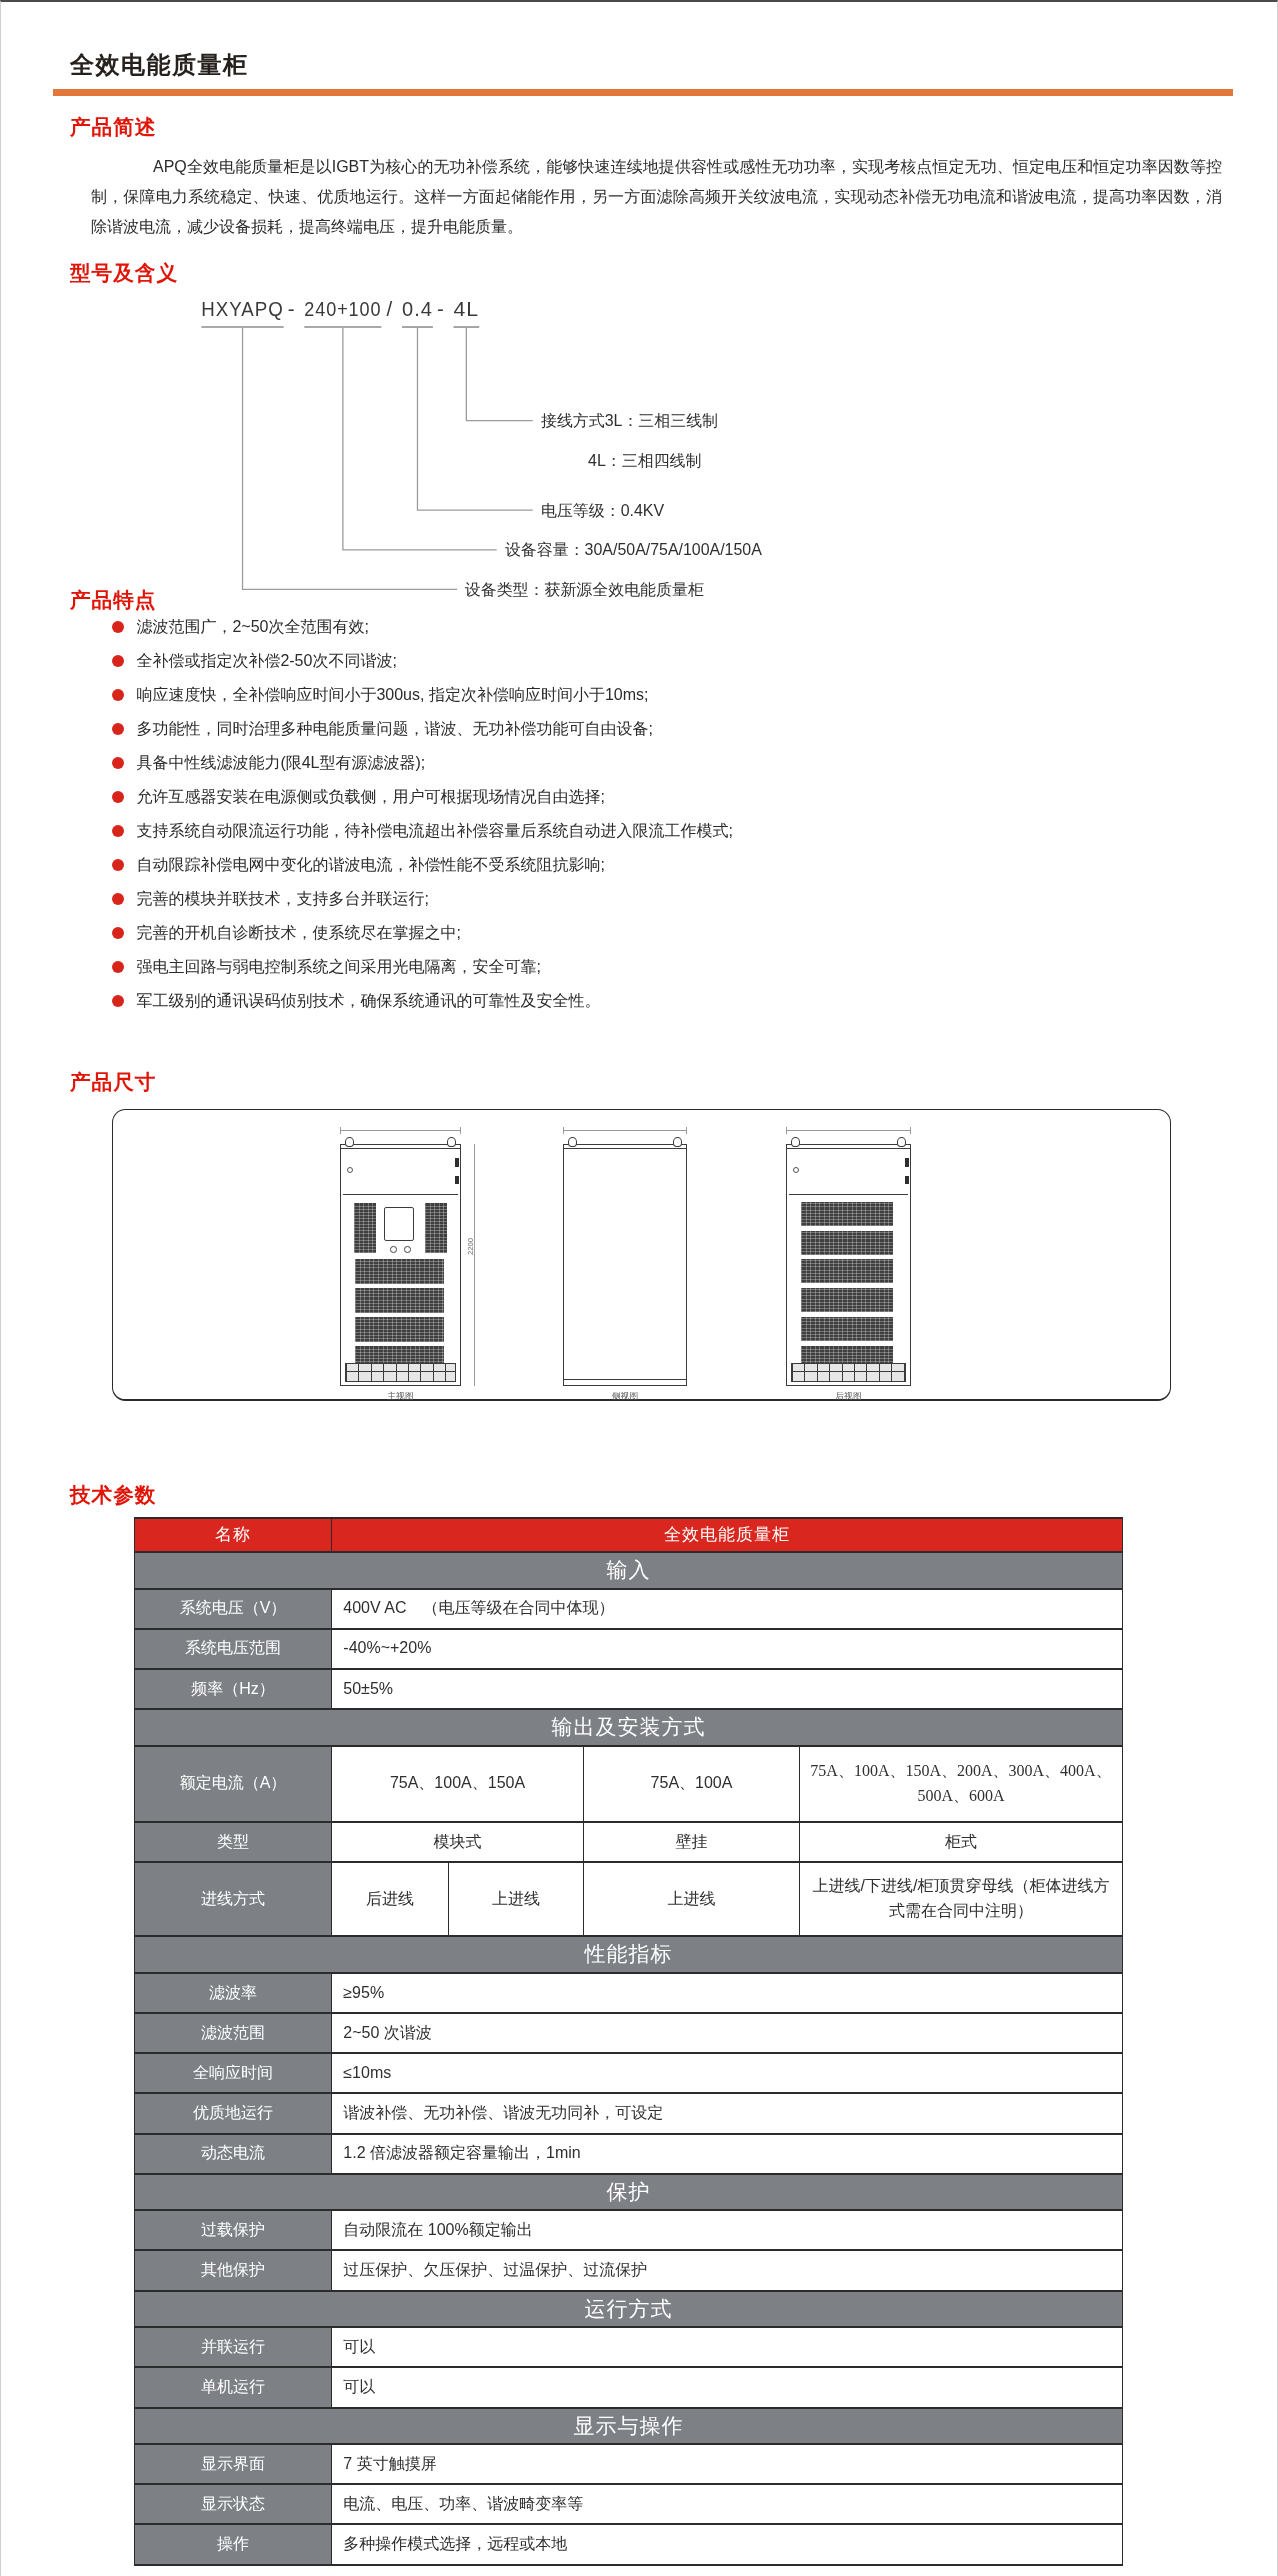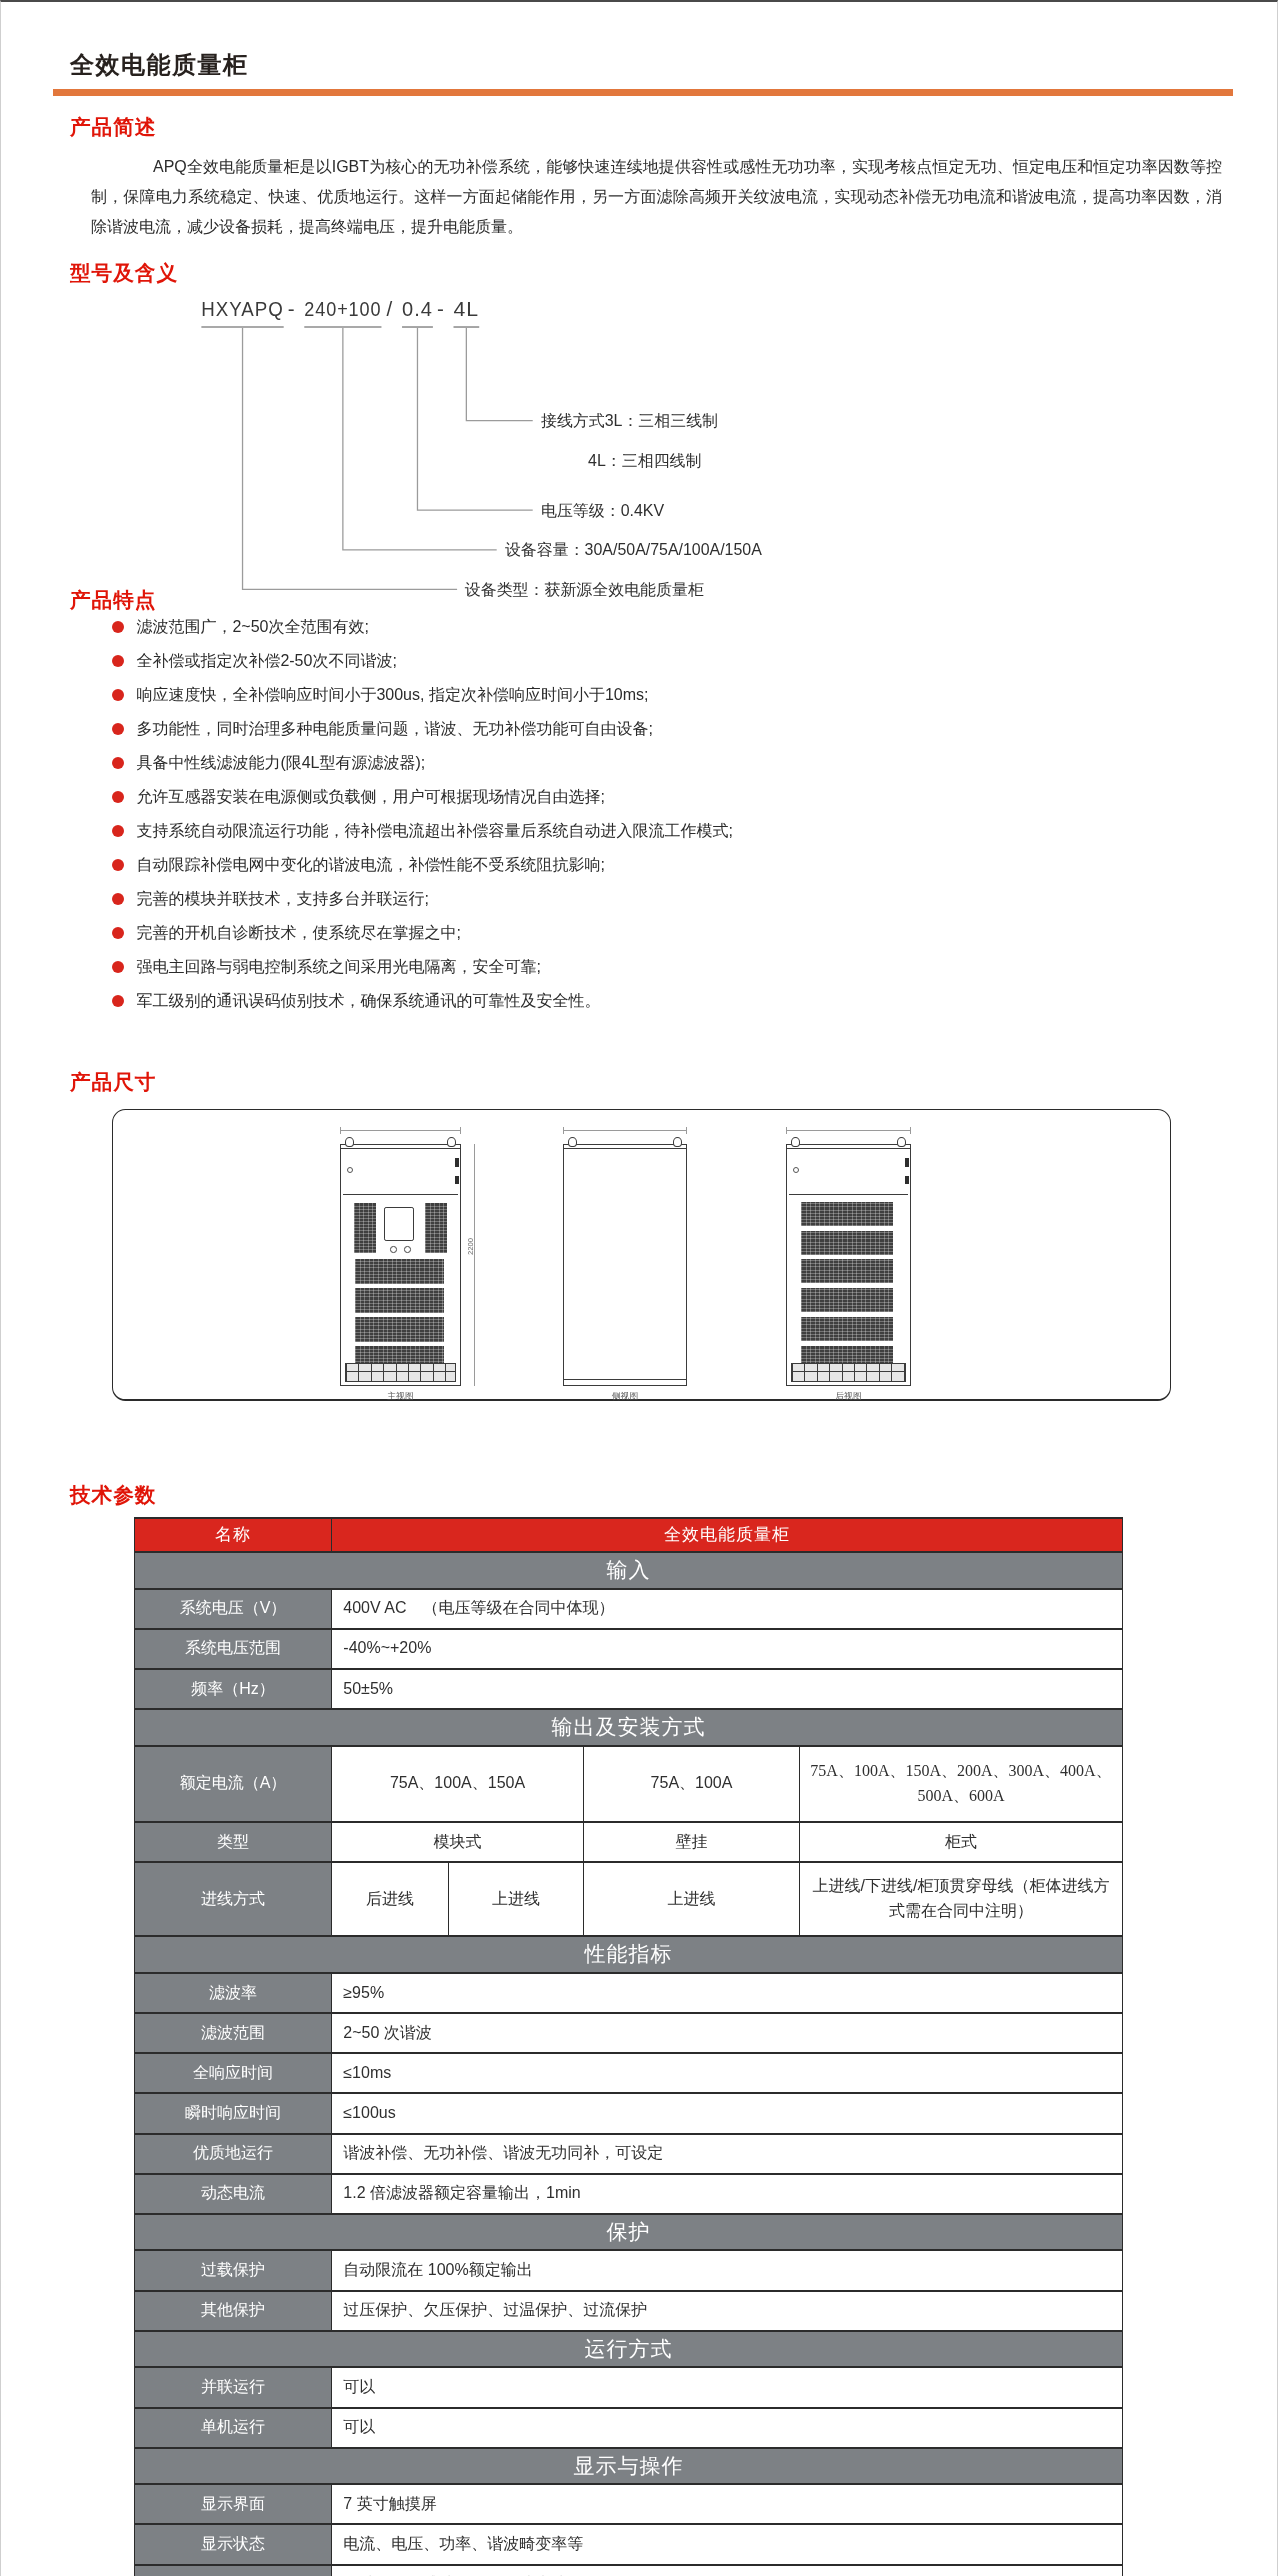--- a/index.html
+++ b/index.html
@@ -287,24 +287,20 @@
         </tr>
         <tr class="r">
           <td class="lbl">滤波范围</td>
           <td class="val" colspan="4">2~50 次谐波</td>
         </tr>
         <tr class="r">
           <td class="lbl">全响应时间</td>
           <td class="val" colspan="4">≤10ms</td>
         </tr>
         <tr class="r">
-          <td class="lbl">瞬时响应时间</td>
-          <td class="val" colspan="4">≤100us</td>
-        </tr>
-        <tr class="r">
           <td class="lbl">优质地运行</td>
           <td class="val" colspan="4">谐波补偿、无功补偿、谐波无功同补，可设定</td>
         </tr>
         <tr class="r">
           <td class="lbl">动态电流</td>
           <td class="val" colspan="4">1.2 倍滤波器额定容量输出，1min</td>
         </tr>
         <tr class="band">
             <td colspan="5">保护</td>
           </tr>

